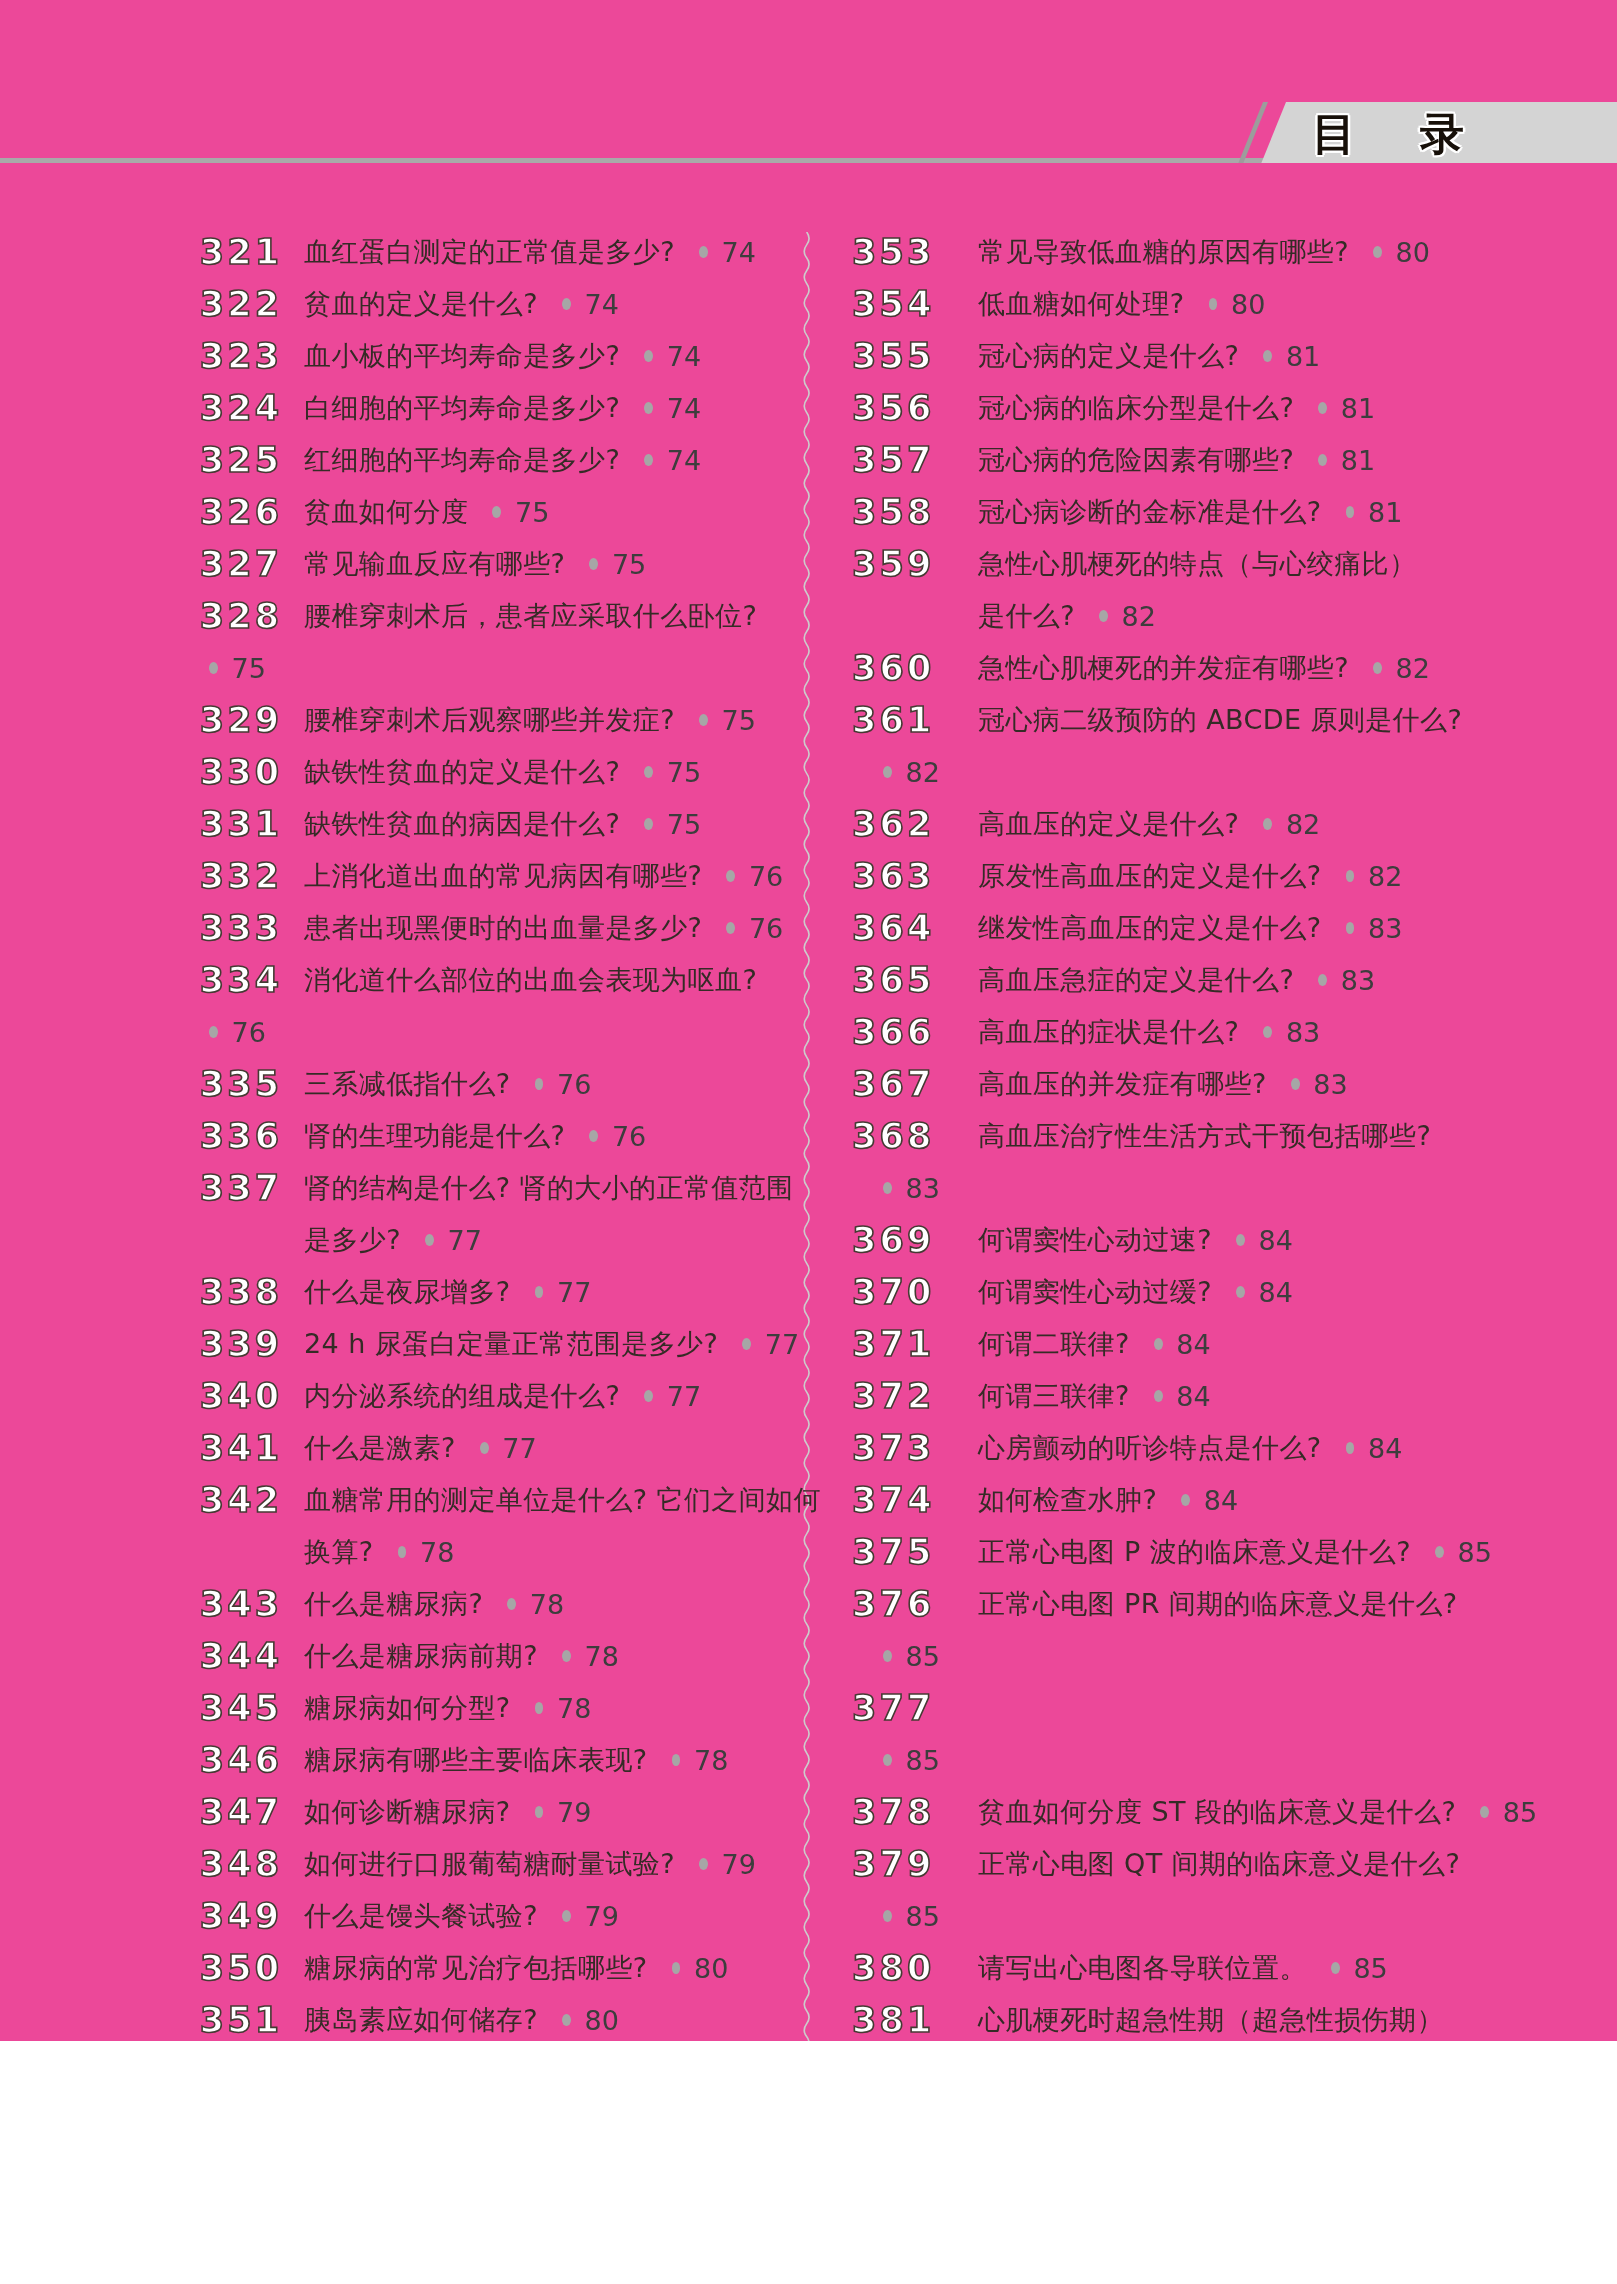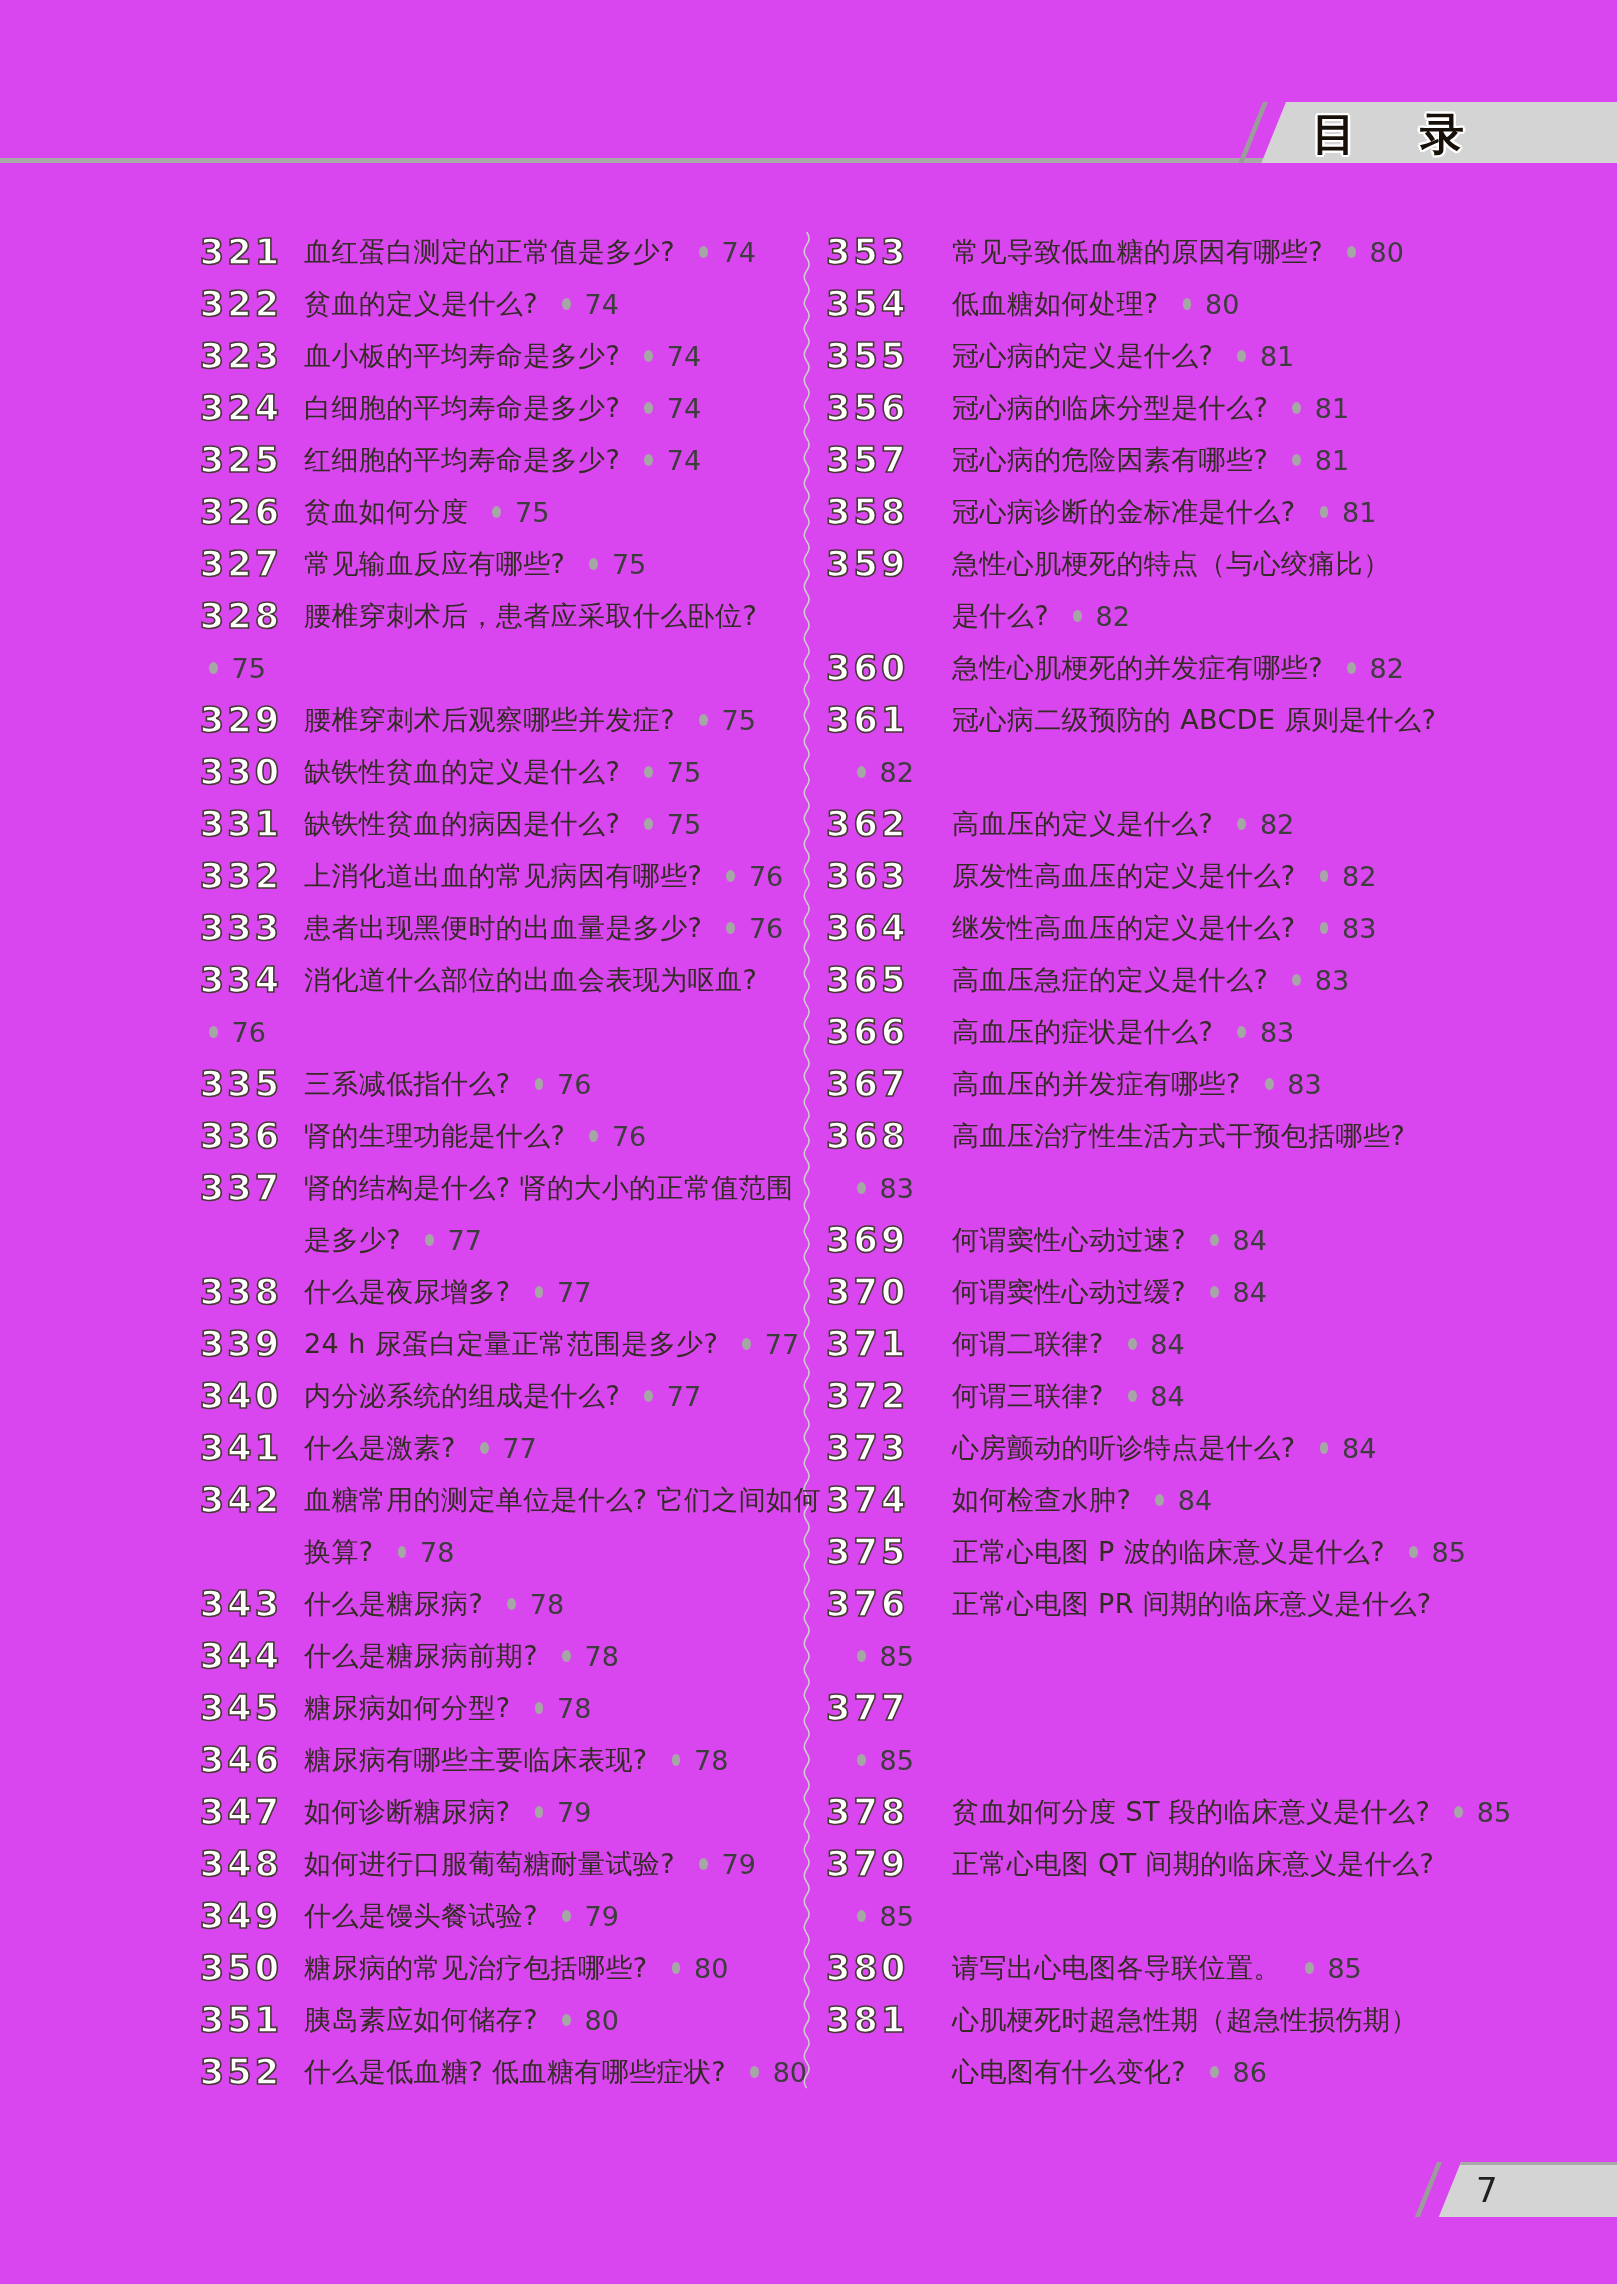--- a/index.html
+++ b/index.html
@@ -1,35 +1,35 @@
 <!DOCTYPE html>
 <html style="--c-bar: #d4d4d4; --c-rule: #a9a9a9; --c-slash: #9c9c9c; --c-text: #352b26; --c-numoutline: #453a33; --c-bullet: #a6a6a6; --c-divider: #cccccc; --c-pagenum: #3d3d3d;font-size:13px"><head>
 <meta charset="utf-8">
 <style>
   html,body{margin:0;padding:0;background:#ffffff;}
   .page{
-    position:relative;width:1618px;height:2284px;background:#d946ef;overflow:hidden;
+    position:relative;width:1618px;height:2041px;background:#ec4899;overflow:hidden;
     font-family:"DejaVu Sans","Liberation Sans",sans-serif;
   }
   
   .header-rule{position:absolute;left:0;top:158px;width:1279px;height:4.8px;background:var(--c-rule,#a9a9a9);}
   .header-slash{position:absolute;left:1263px;top:102px;width:4.8px;height:61px;background:var(--c-slash,#9c9c9c);
     transform:skewX(-22deg);transform-origin:0 0;}
   .header-bar{position:absolute;left:1286px;top:102px;width:419px;height:61px;background:var(--c-bar,#d4d4d4);
     transform:skewX(-22deg);transform-origin:0 0;}
   .header-title{
     position:absolute;left:1312px;top:110px;font-size:44px;font-weight:bold;color:#171009;line-height:1.1;
     text-shadow:2.4px 0 0 #fff,-2.4px 0 0 #fff,0 2.4px 0 #fff,0 -2.4px 0 #fff,1.6px 1.6px 0 #fff,-1.6px -1.6px 0 #fff,1.6px -1.6px 0 #fff,-1.6px 1.6px 0 #fff;
   }
   .header-title .t2{margin-left:64px;}
   
   .divider{position:absolute;left:801px;top:232px;}
   .col{position:absolute;top:226px;font-size:27px;color:var(--c-text,#352b26);}
   .col-left{left:178px;width:636px;text-align:center;}
-  .col-right{left:826px;width:741px;}
+  .col-right{left:852px;width:741px;}
   .line{height:52px;display:flex;align-items:center;white-space:nowrap;}
   .num{
     width:126px;flex:none;font-size:35px;font-weight:700;letter-spacing:3.2px;
     color:var(--c-numoutline,#453a33);
   }
   @supports (-webkit-text-stroke:1px #000){
     .num{color:#ffffff;-webkit-text-stroke:1.6px var(--c-numoutline,#453a33);}
   }
   .txt{letter-spacing:0.4px;}
   .bullet{flex:none;width:8.9px;height:12px;border-radius:50%;background:var(--c-bullet,#a6a6a6);

